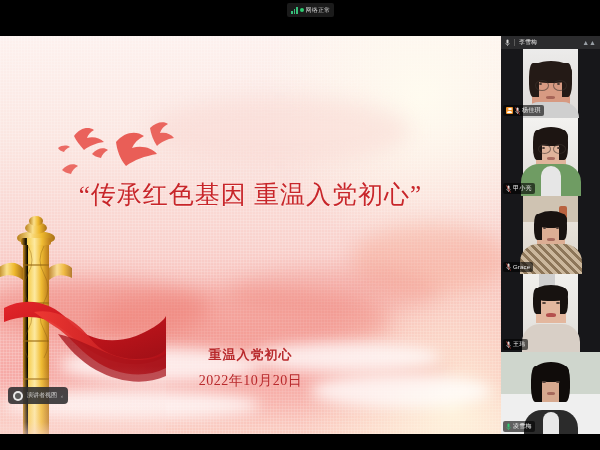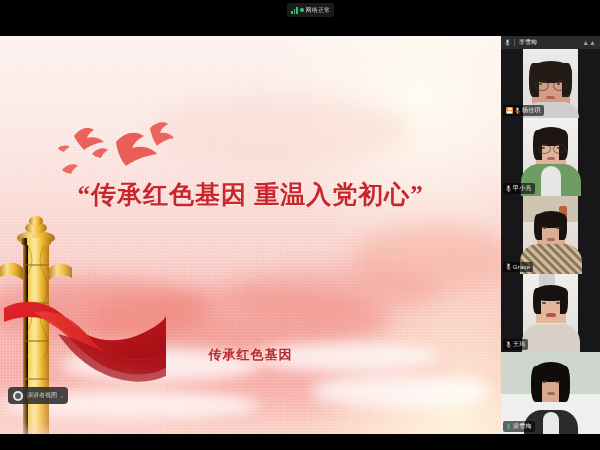--- a/index.html
+++ b/index.html
@@ -47,21 +47,21 @@
   
   .doves{position:absolute;left:48px;top:78px;width:140px;height:76px;}
   .doves svg{width:100%;height:100%;display:block;}
 
   
   .column-wrap{position:absolute;left:-4px;top:180px;width:170px;height:230px;}
   .column-wrap svg{width:100%;height:100%;display:block;}
 
   
   .title-line{position:absolute;left:0;width:501px;text-align:center;
-              font-family:"Liberation Serif","DejaVu Serif",serif;font-weight:700;
+              font-family:"Liberation Serif","DejaVu Serif",serif;font-weight:400;
               color:#c8262a;white-space:nowrap;}
   .t-main{top:142px;font-size:25px;letter-spacing:1px;
           text-shadow:0 1px 0 rgba(255,255,255,.45);}
   .t-sub{top:198px;font-size:23px;letter-spacing:.5px;
          text-shadow:0 1px 0 rgba(255,255,255,.4);}
   .t-org{top:310px;font-size:13px;font-weight:700;letter-spacing:1px;color:#b8292c;}
   .t-date{top:336px;font-size:14px;font-weight:400;letter-spacing:.5px;color:#b8292c;
           font-family:"Liberation Serif","DejaVu Serif",serif;}
 
   
@@ -223,21 +223,22 @@
         <path d="M38 96 C60 92,80 104,94 122 C106 138,128 146,152 142 C162 140,168 136,170 132
                  L170 152 C146 164,118 158,98 144 C82 133,72 118,58 110 C50 105,44 100,38 96 Z" fill="url(#ribbon2)" opacity=".92"></path>
         <path d="M62 118 C82 122,104 136,126 142 C142 146,158 144,170 138 L170 160
                  C148 170,122 166,100 154 C84 145,72 132,62 118 Z" fill="#a5121a" opacity=".75"></path>
 
         <rect x="0" y="150" width="170" height="80" fill="url(#fade)"></rect>
       </svg>
     </div>
 
     <div class="title-line t-main">“传承红色基因 重温入党初心”</div>
-    <div class="title-line t-org">传承红色基因</div>
+    <div class="title-line t-org">重温入党初心</div>
+    <div class="title-line t-date">2022年10月20日</div>
 
     <div class="share-pill">
       <span class="pill-av"></span>
       <span class="pill-txt">演讲者视图</span>
       <span class="pill-chev">‹</span>
     </div>
   </div>
 
   <div class="filmstrip">
 

